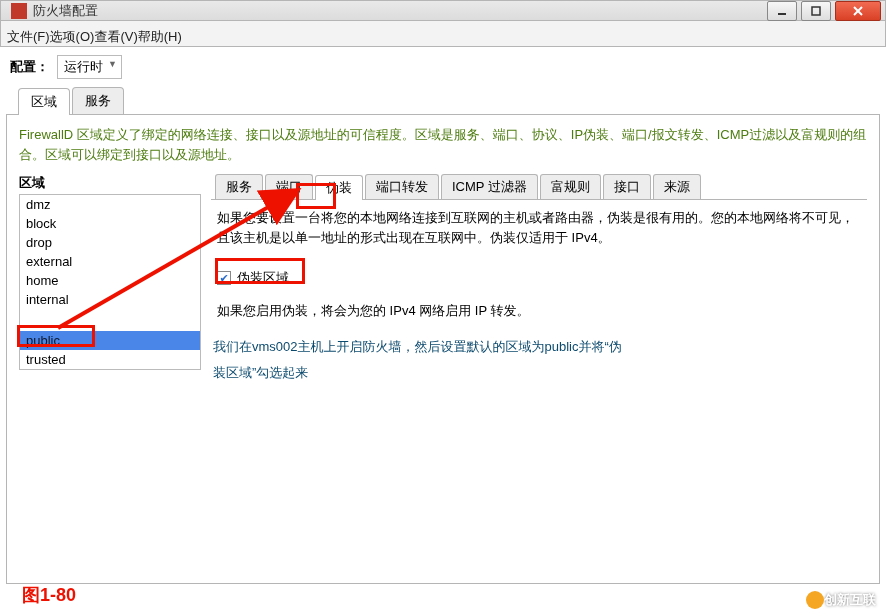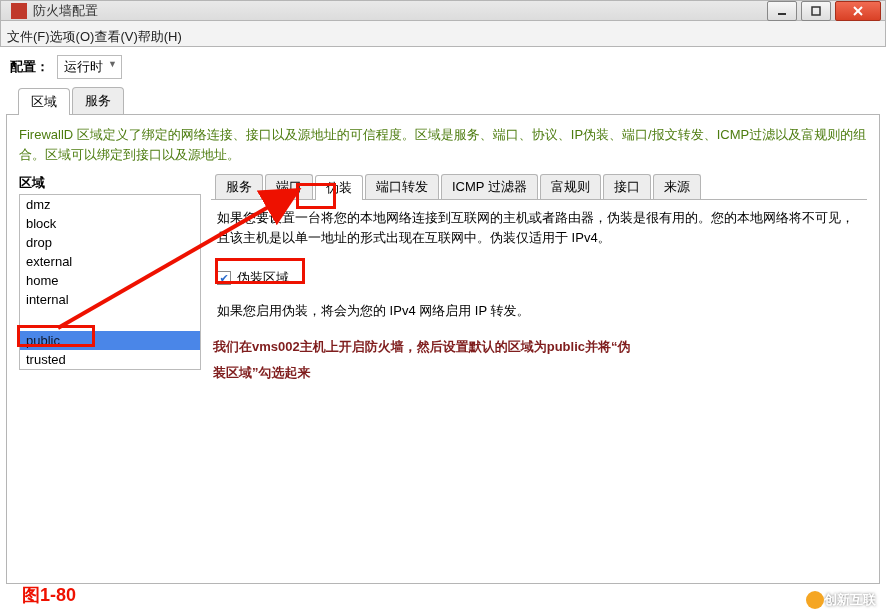--- a/index.html
+++ b/index.html
@@ -46,21 +46,21 @@
     .sub-tab.active { background:#fff; top:1px; }
 
     .tab-body { padding:8px 6px; }
     .help-text { line-height:1.5; margin-bottom:10px; }
     .chk-line { display:flex; align-items:center; gap:6px; margin:22px 0 14px; }
     .chk { width:14px; height:14px; border:1px solid #888; display:inline-flex; align-items:center; justify-content:center; background:#fff; cursor:pointer; }
     .chk.checked:before { content:"✔"; color:#2a6bcc; font-size:11px; line-height:1; }
 
     
     .anno-box { position:absolute; border:3px solid #e10; pointer-events:none; }
-    .anno-text { color:#7f1d1d; font-weight:bold; font-size:16px; line-height:1.6; position:absolute; pointer-events:none; }
+    .anno-text { color:#0c4a6e; font-weight:normal; font-size:16px; line-height:1.6; position:absolute; pointer-events:none; }
     .fig-label { position:absolute; left:22px; bottom:6px; color:#e10; font-weight:bold; font-size:18px; }
 
     
     .arrow-svg { position:absolute; left:0; top:0; width:886px; height:613px; pointer-events:none; }
 
     
     .watermark { position:absolute; right:10px; bottom:4px; font-size:14px; color:#fff; font-weight:bold; display:flex; align-items:center; gap:0; text-shadow:0 0 3px #777; }
     .watermark .logo { width:18px; height:18px; border-radius:50%; background:#f5a623; display:inline-block; position:relative; }
   </style>
 </head>

